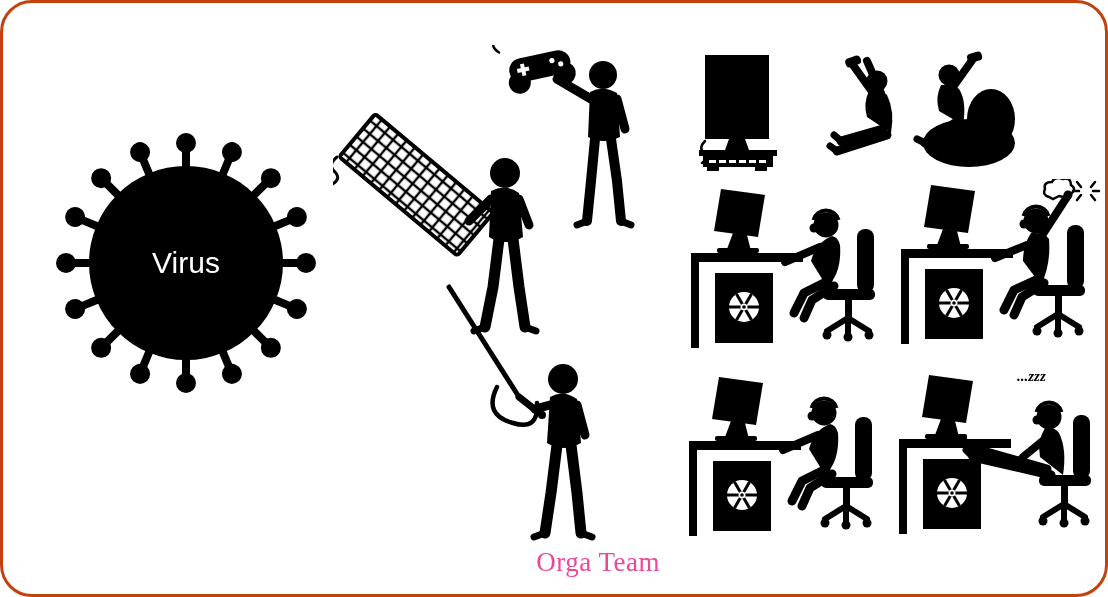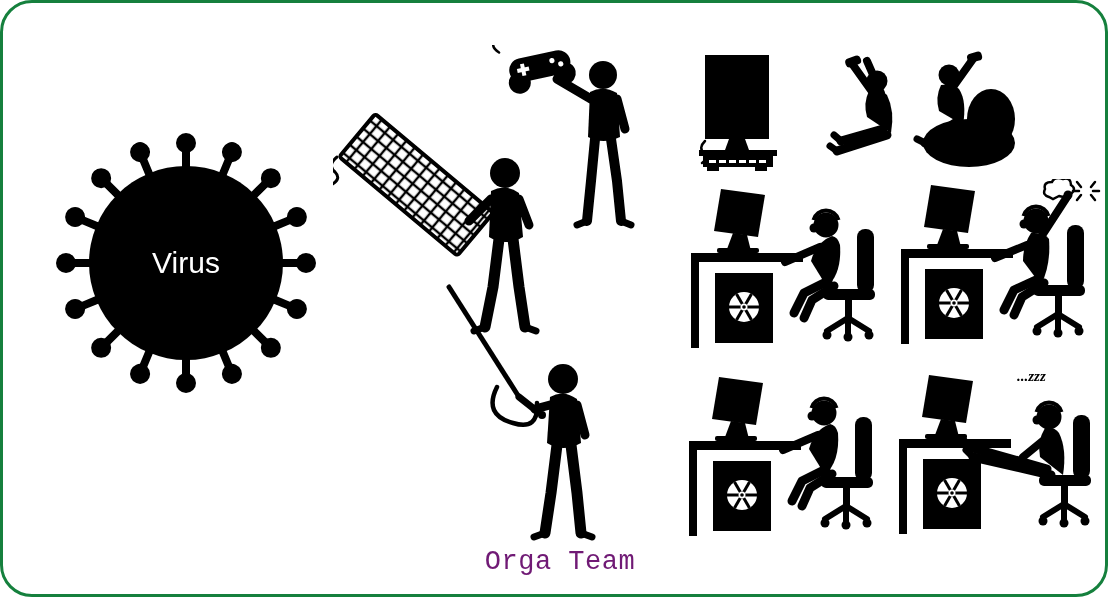--- a/index.html
+++ b/index.html
@@ -1,24 +1,24 @@
 <!DOCTYPE html>
 <html><head>
 <meta charset="utf-8">
 <style>
   html,body{margin:0;padding:0;background:#fff;}
   .canvas{
     position:relative;width:1108px;height:597px;box-sizing:border-box;
-    background:#ffffff;border:3px solid #15803d;border-radius:32px;overflow:hidden;
+    background:#ffffff;border:3px solid #c2410c;border-radius:32px;overflow:hidden;
     font-family:"Liberation Sans",sans-serif;
   }
   .abs{position:absolute;}
   .grp-label{
-    position:absolute;text-align:center;color:#701a75;font-size:27px;
-    font-family:Liberation Mono, monospace;letter-spacing:.5px;
+    position:absolute;text-align:right;color:#ec4899;font-size:27px;
+    font-family:Liberation Serif, serif;letter-spacing:.5px;
   }
   svg{display:block;}
 </style>
 </head>
 <body>
 
 <div class="canvas">
 
   <svg width="0" height="0" class="abs" style="left:0;top:0" aria-hidden="true">
     <defs>

